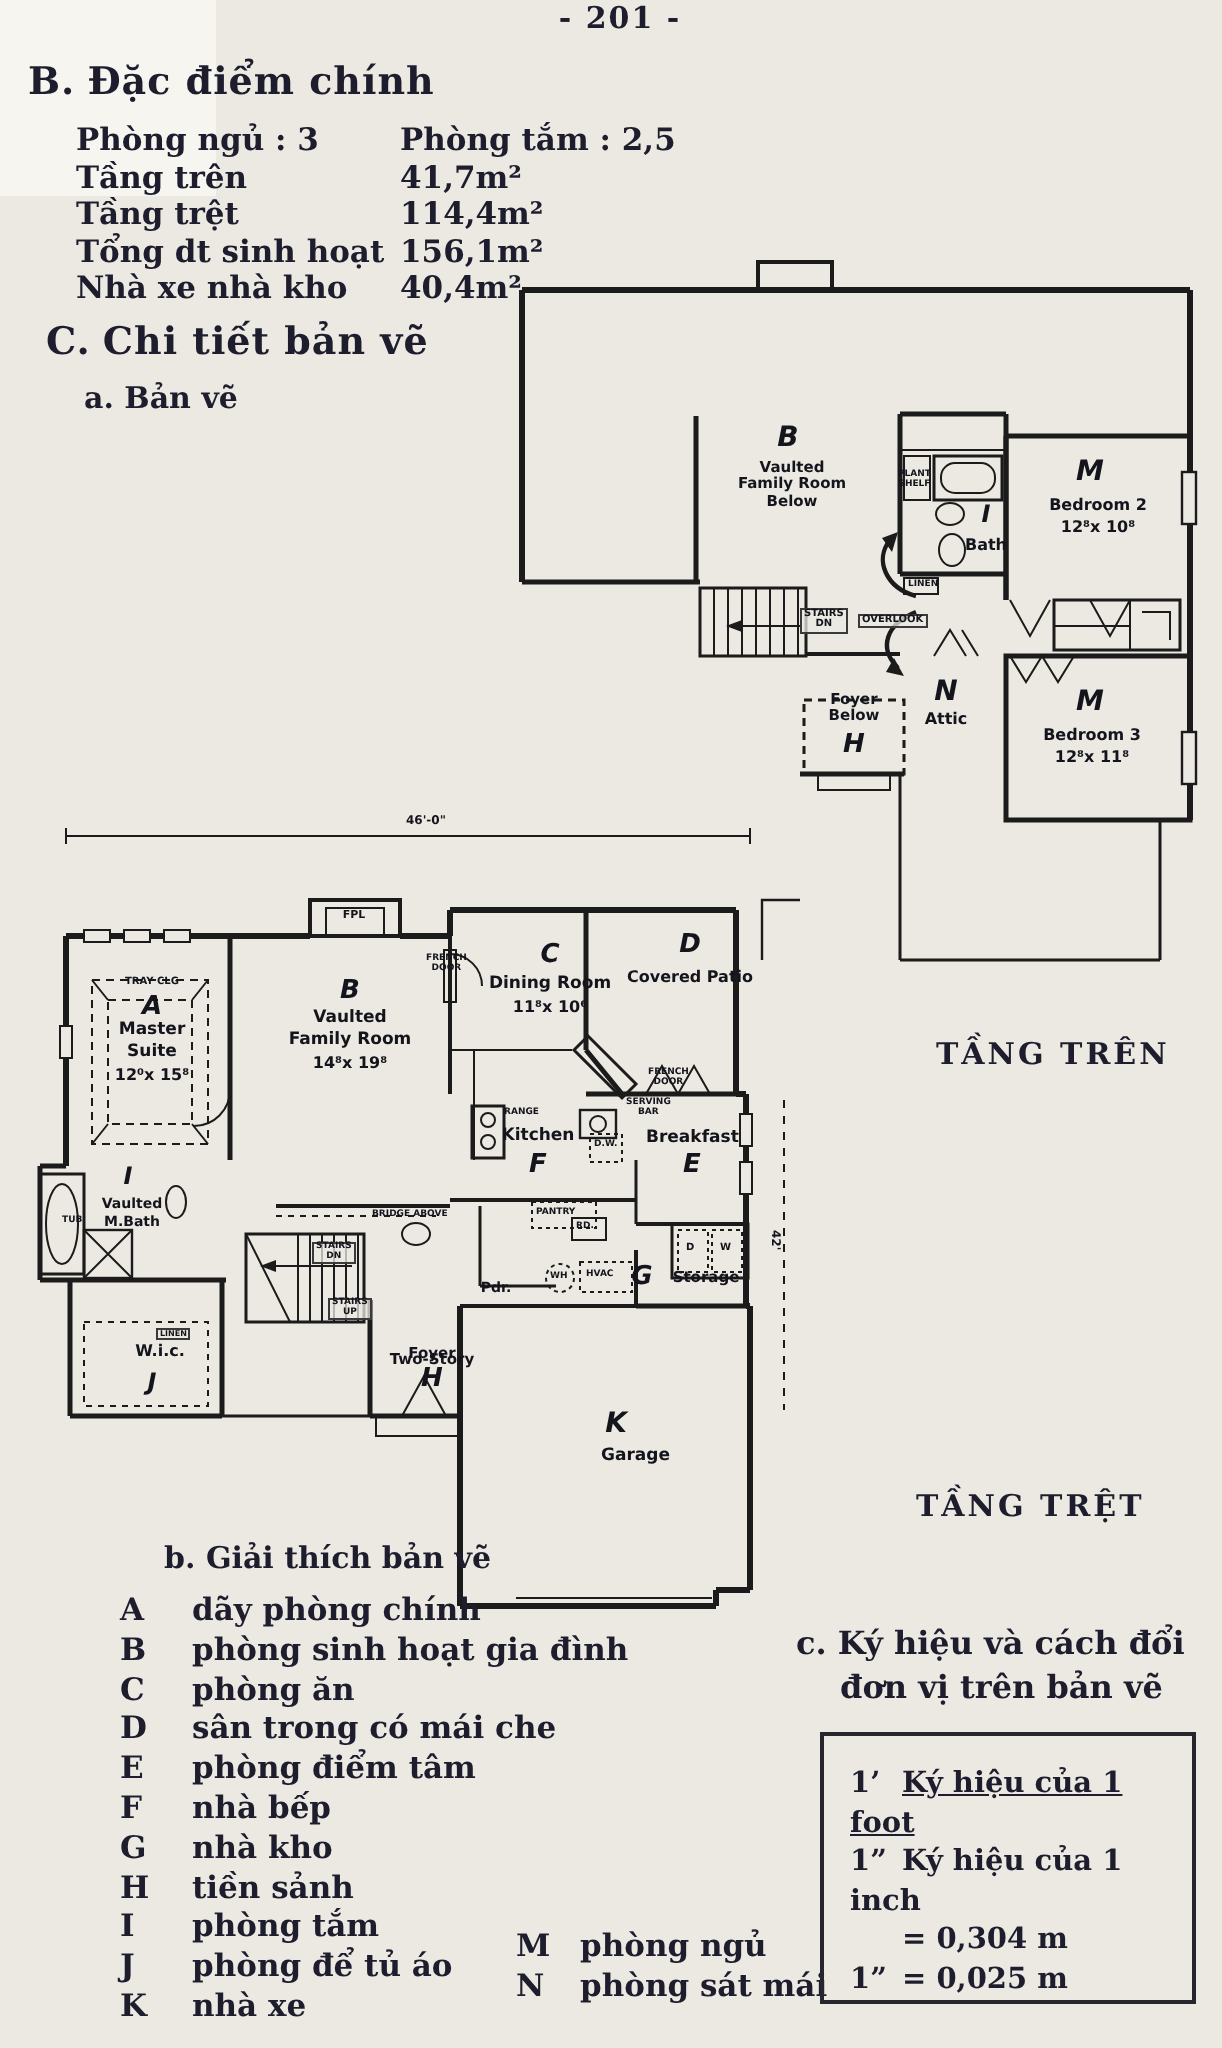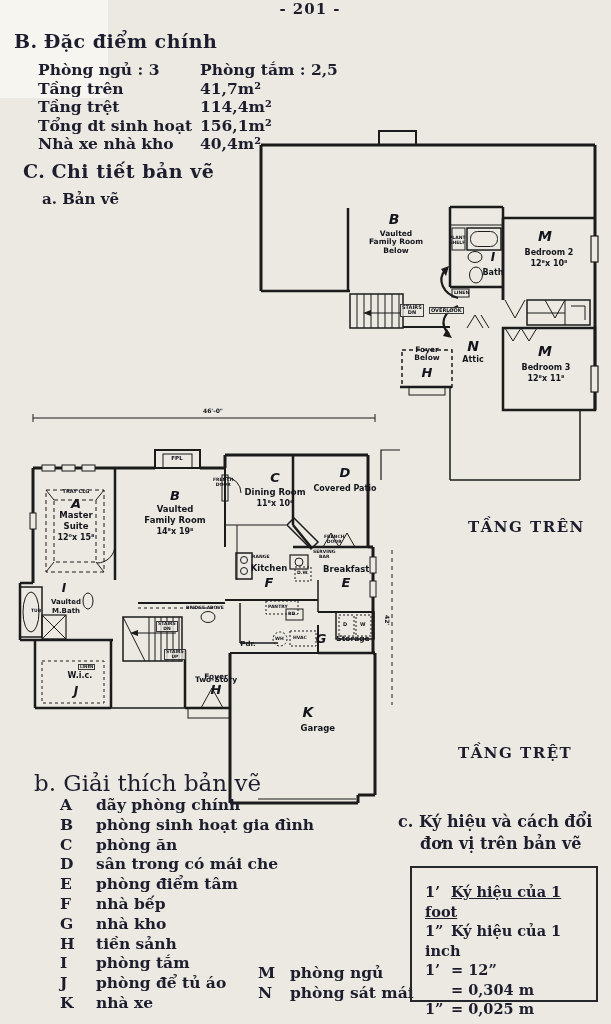--- a/index.html
+++ b/index.html
@@ -18,21 +18,21 @@
   .floor-title{position:absolute;font-size:15px;font-weight:bold;letter-spacing:1.5px;}
   
   .plan{position:absolute;}
   .plan svg{position:absolute;left:0;top:0;}
   .pl{position:absolute;font-family:"DejaVu Sans",sans-serif;color:#14141c;text-align:center;
       white-space:pre-line;line-height:1.12;font-weight:bold;}
   .ltr{font-style:italic;}
   .boxed{border:1px solid #3a3a3a;padding:0 1px;line-height:1.05;background:rgba(235,233,225,.75);}
   .rot{transform:rotate(90deg);transform-origin:left top;}
   
-  .lg-head{position:absolute;font-size:23px;font-weight:normal;}
+  .lg-head{position:absolute;font-size:15px;font-weight:bold;margin-left:48px;}
   .lg-list{position:absolute;left:60px;top:795px;width:330px;font-size:15.5px;font-weight:bold;}
   .lg-row{position:relative;height:19.8px;}
   .lg-key{position:absolute;left:0;}
   .lg-text{position:absolute;left:36px;white-space:nowrap;}
   .lg-list2{position:absolute;left:258px;top:963px;width:200px;font-size:15.5px;font-weight:bold;}
   .lg-list2 .lg-text{left:32px;}
   
   .units-head{position:absolute;font-size:16px;font-weight:bold;}
   .units-box{position:absolute;left:410px;top:866px;width:184px;height:132px;border:2px solid #26262d;}
   .u-line{position:relative;margin:0 0 0 13px;font-size:14.5px;font-weight:bold;line-height:19.5px;}
@@ -358,17 +358,16 @@
   </div>
 
   <div class="units-head" style="left:398px;top:812px;">
     <span>c.</span>
     <span>Ký hiệu và cách đổi</span>
   </div>
   <div class="units-head" style="left:420px;top:834px;">đơn vị trên bản vẽ</div>
   <div class="units-box">
     <div class="u-line"><span class="u-sym">1’</span><span>Ký hiệu của 1 foot</span></div>
     <div class="u-line"><span class="u-sym">1”</span><span>Ký hiệu của 1 inch</span></div>
-    <div class="u-line"><span class="u-sym">1’</span><span>= 12”</span></div>
     <div class="u-line"><span class="u-sym"></span><span>= 0,304 m</span></div>
     <div class="u-line"><span class="u-sym">1”</span><span>= 0,025 m</span></div>
   </div>
 </div>
 
 </body></html>

